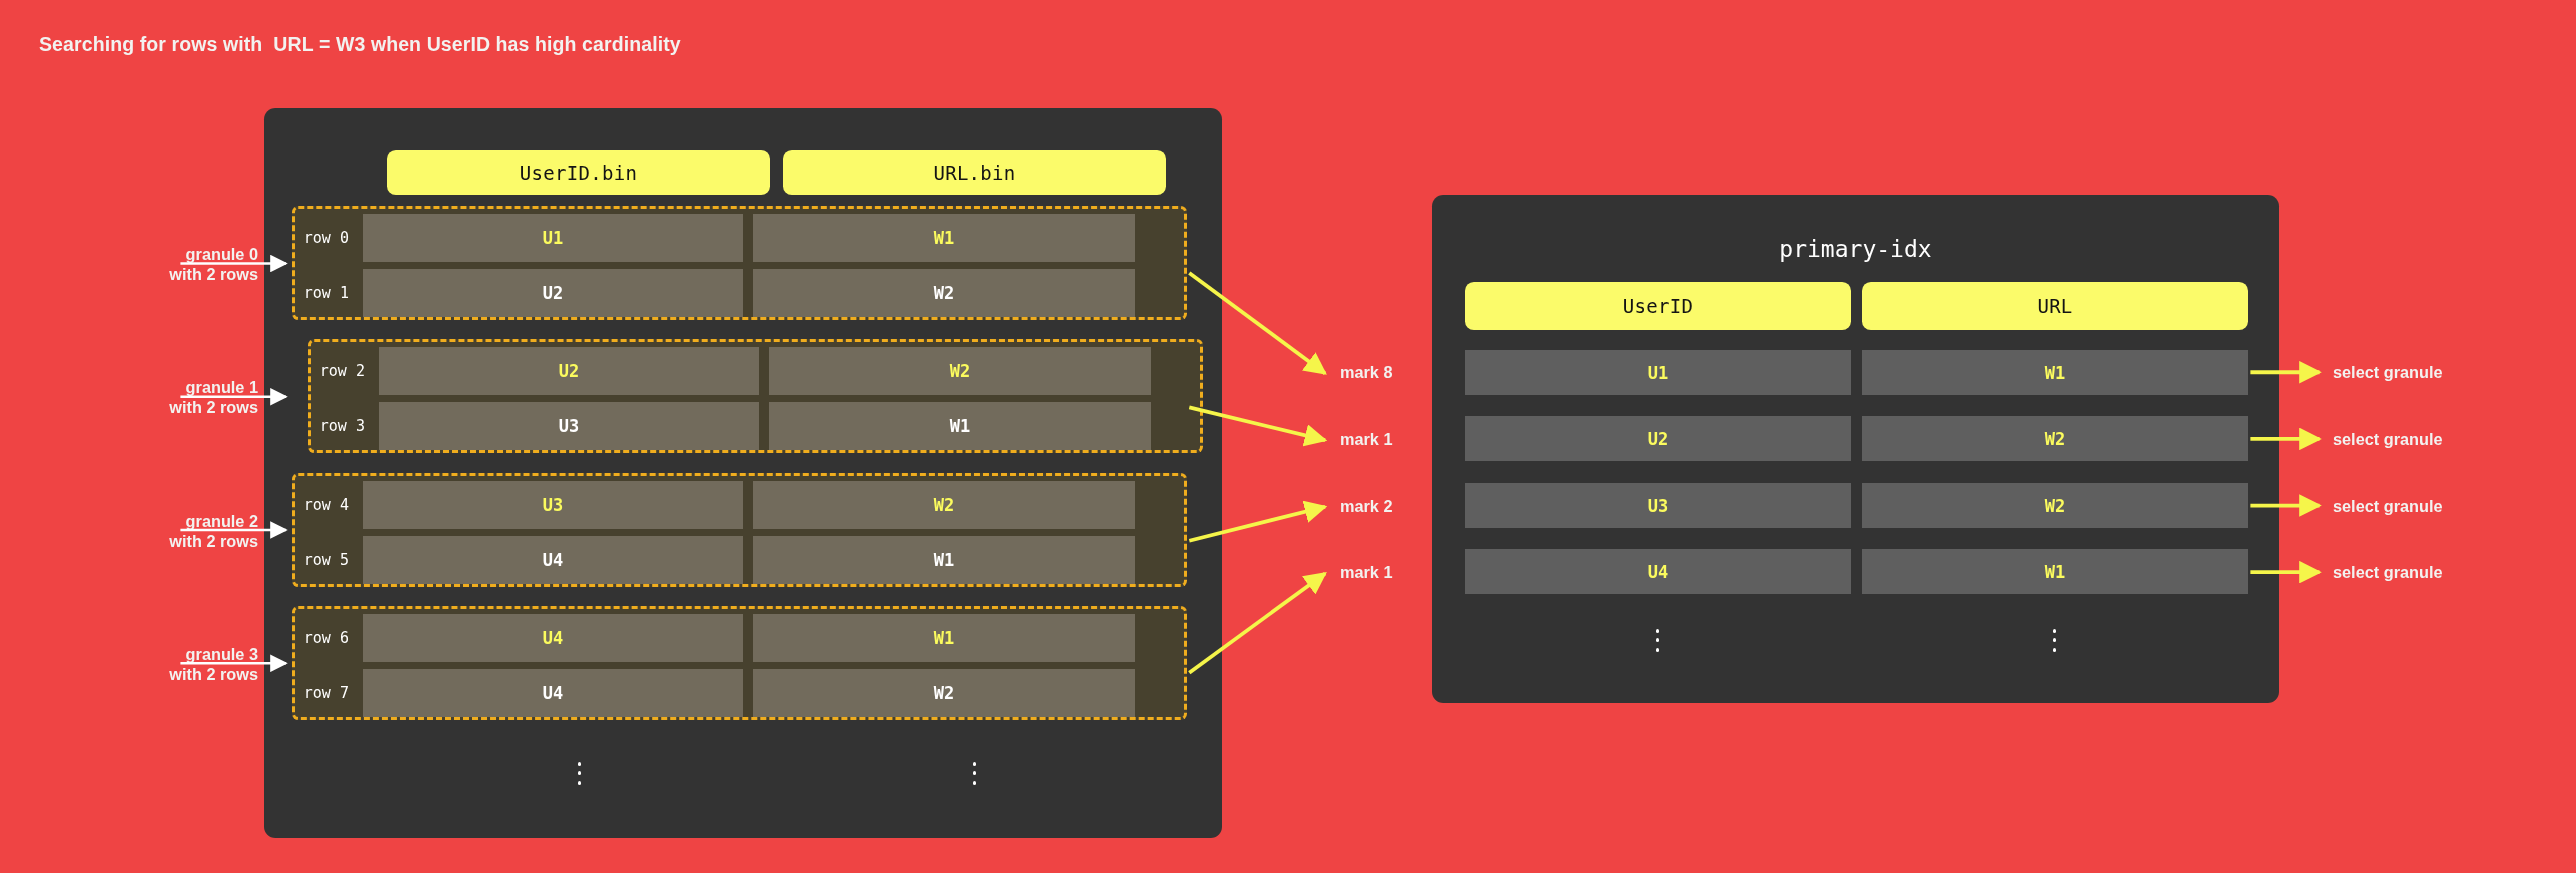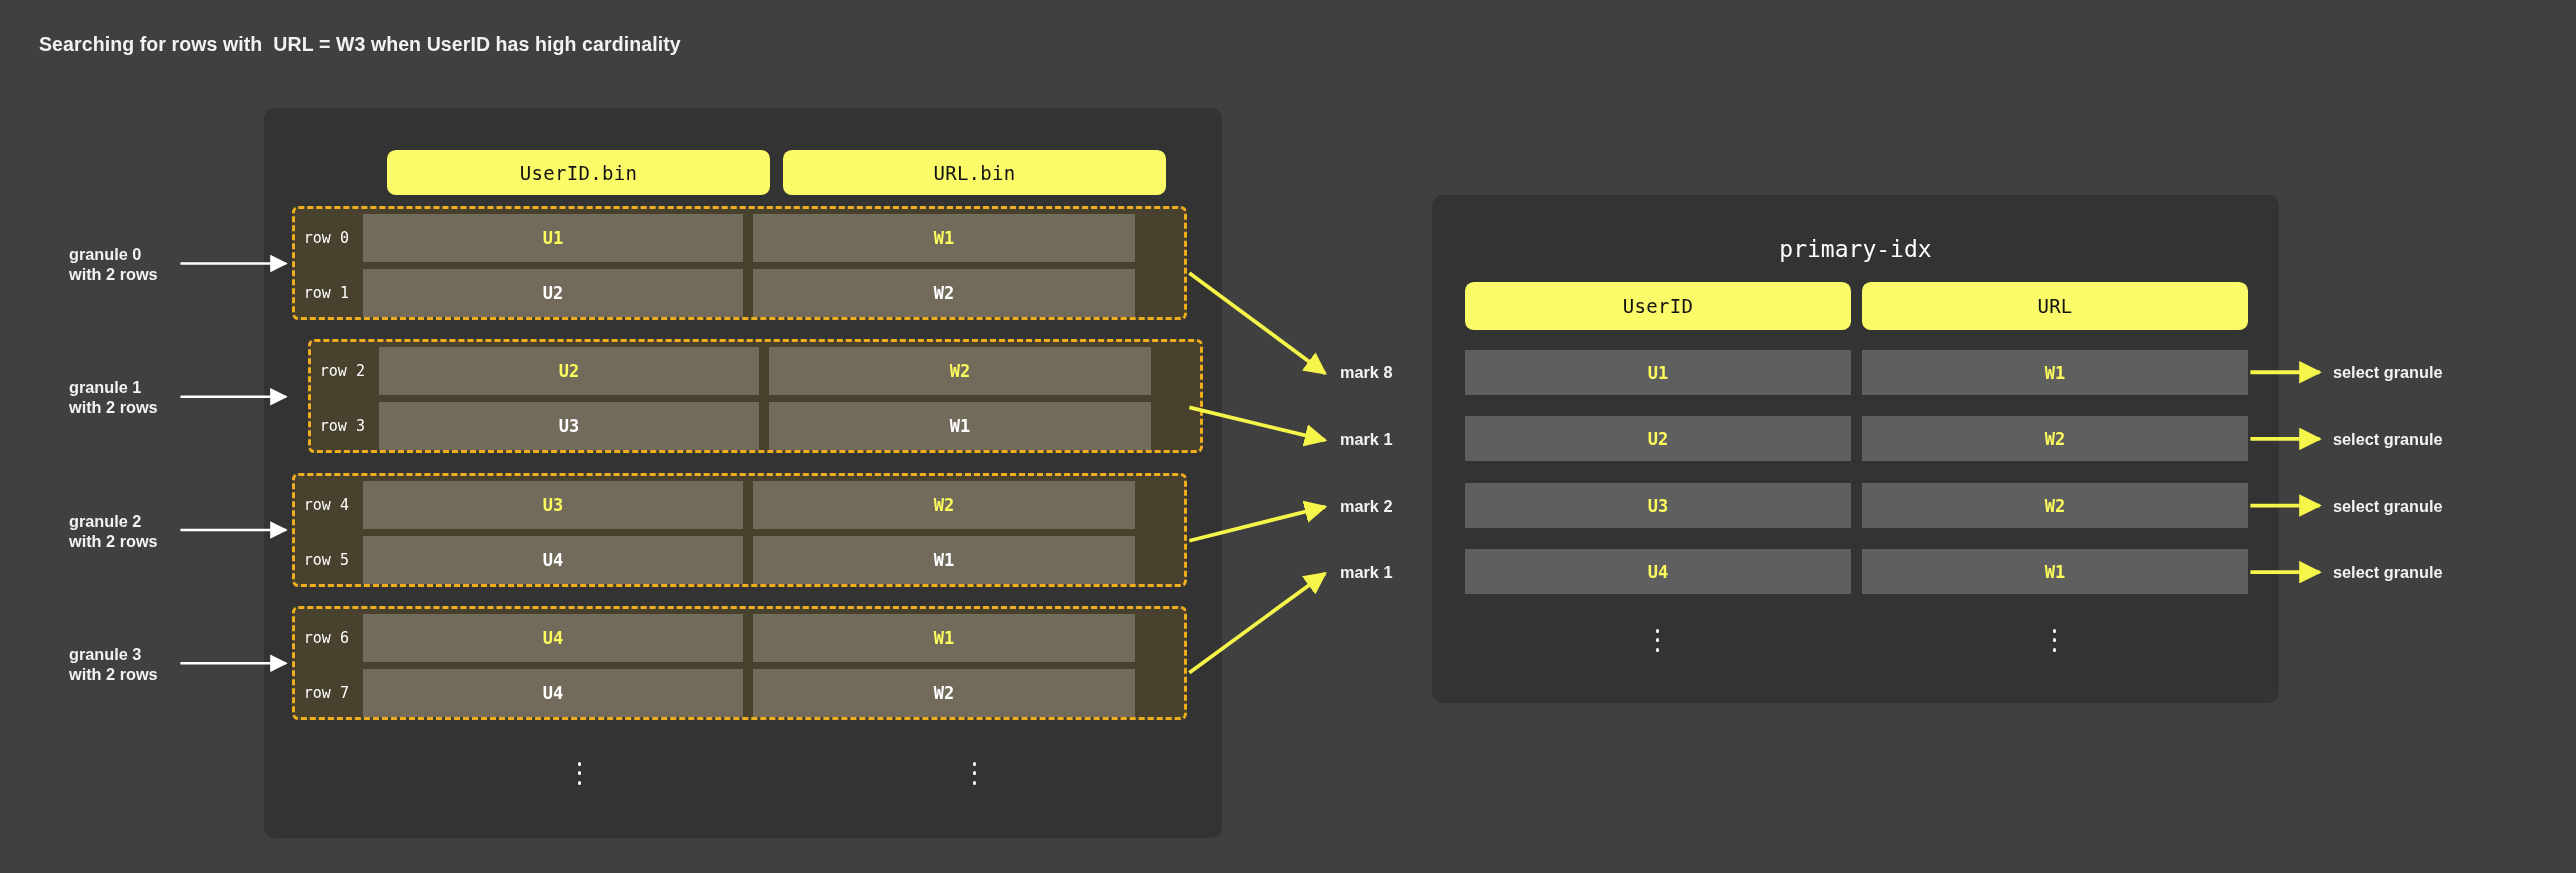--- a/index.html
+++ b/index.html
@@ -9,21 +9,21 @@
     height: 874px;
     background: #21211e;
     font-family: "Liberation Sans", sans-serif;
     overflow: hidden;
   }
 
   #stage {
     position: relative;
     width: 2576px;
     height: 874px;
-    background: #404040;
+    background: #ef4444;
   }
 
   
   #page-title {
     position: absolute;
     left: 39px;
     top: 33px;
     font-size: 19.5px;
     font-weight: bold;
     color: #f2f2f0;
@@ -148,20 +148,21 @@
     width: 3.8px;
     height: 3.8px;
     border-radius: 50%;
     background: #ffffff;
   }
 
   
   .granule-note {
     position: absolute;
     width: 189px;
+    text-align: right;
     font-size: 16.3px;
     font-weight: bold;
     color: #f2f2f0;
     line-height: 1.22;
   }
 
   
   .mark-label {
     position: absolute;
     font-size: 16.3px;

